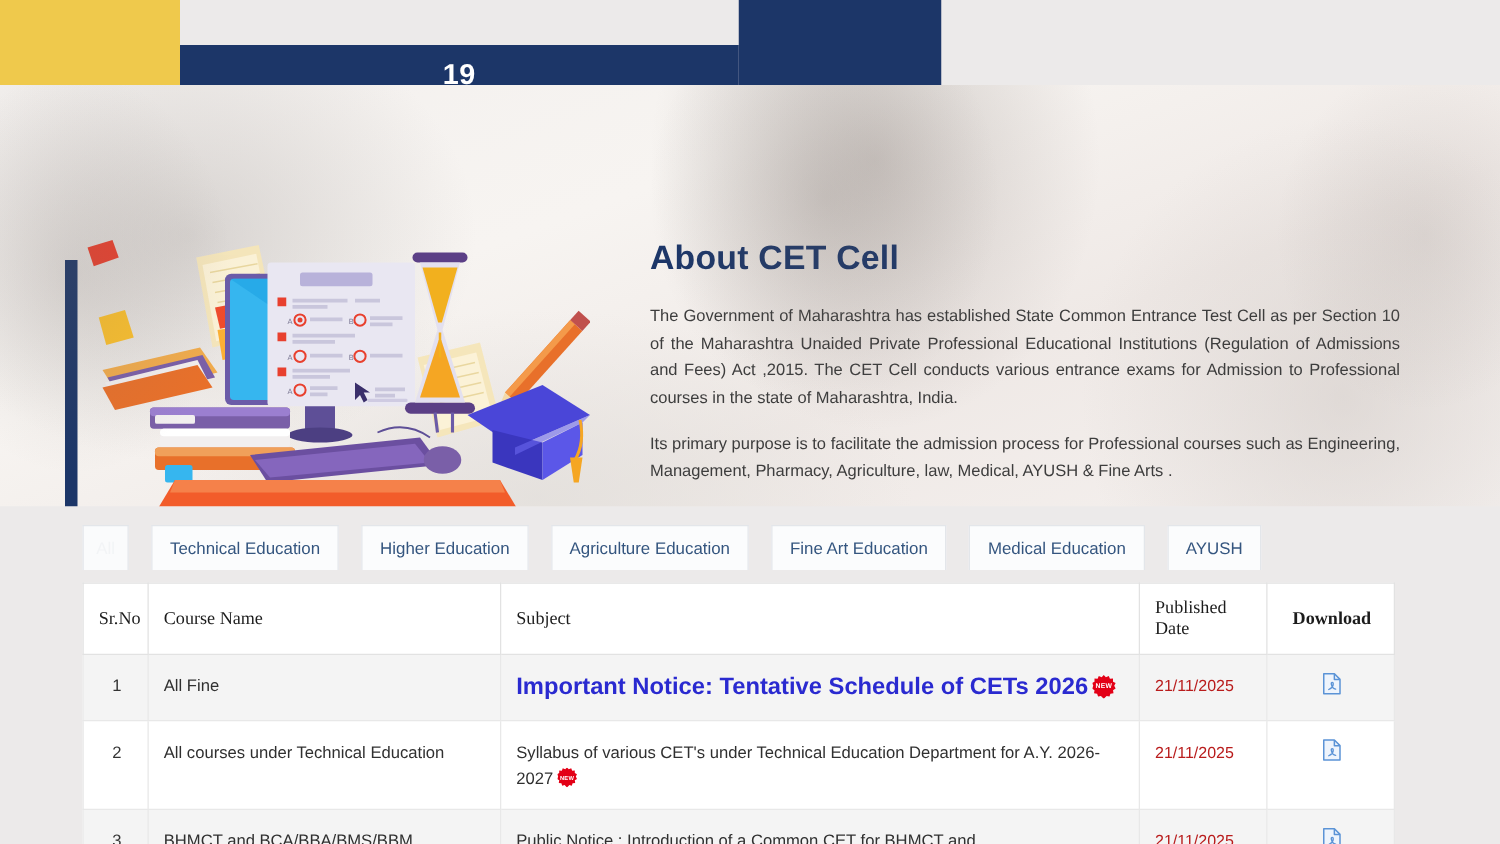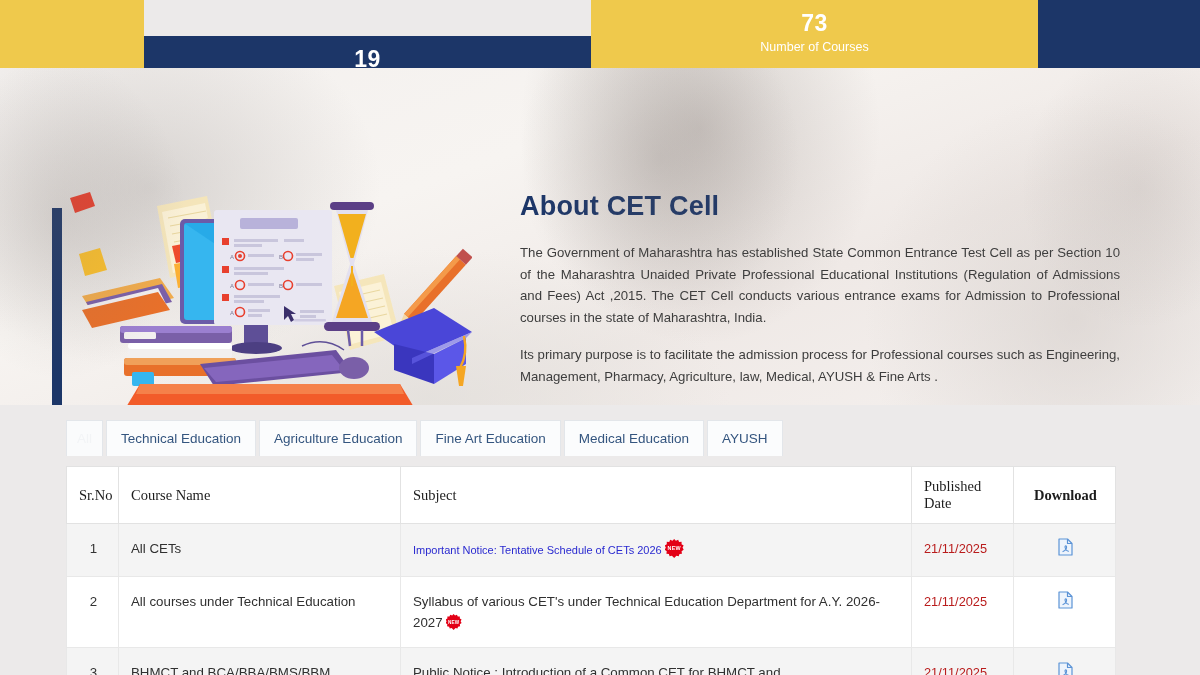--- a/index.html
+++ b/index.html
@@ -76,21 +76,21 @@
   }
   .about-p {
     font-size: 13.2px; color: #3d3d3d; line-height: 21.5px;
     text-align: justify; margin-bottom: 16px;
   }
   .about-p:last-child { margin-bottom: 0; }
 
   
   .tabs-wrap {
     position: absolute; left: 66px; top: 420px;
-    display: flex; gap: 3px;
+    display: flex; gap: 18px;
   }
   .tab {
     height: 36px; display: flex; align-items: center; justify-content: center;
     background: #fbfcfd; border: 1px solid #e3e6ea; border-bottom: none;
     font-size: 13.5px; color: #34557f; padding: 0 14px;
     white-space: nowrap;
   }
   .tab.active { background: #fafbfc; color: #f2f4f6; min-width: 34px; padding: 0 10px; }
 
   
@@ -125,22 +125,23 @@
   .notice-table td.c-date { font-size: 12.8px; color: #b91c1c; }
   .notice-table td.c-dl   { text-align: center; }
 
   .col-srno { width: 52px; }
   .col-name { width: 282px; }
   .col-subj { width: 511px; }
   .col-date { width: 102px; }
   .col-dl   { width: 102px; }
 
   .subject-link {
-    color: #2a2ad0; font-size: 11px; line-height: 24px;
+    color: #2a2ad0; font-size: 19px; line-height: 24px;
     text-decoration: none;
+    font-weight: bold;
   }
   .subject-plain { color: #303030; }
 
   
   .new-badge {
     display: inline-block; position: relative;
     width: 19px; height: 19px; vertical-align: -4px;
     margin-left: 3px;
   }
   .new-badge .burst {
@@ -169,24 +170,20 @@
 <body>
 
 <div class="stats-strip">
   <div class="stat-cell gold spacer-l"></div>
 
   <div class="stat-cell navy c1">
     <div class="stat-value">19</div>
     <div class="stat-label">About of CETs</div>
   </div>
 
-  <div class="stat-cell gold c2">
-    <div class="stat-value">73</div>
-    <div class="stat-label">Number of Courses</div>
-  </div>
 
   <div class="stat-cell navy c3"></div>
 </div>
 
 <div class="about-band">
 
   <div class="frame-v"></div>
 
   <div class="illus">
     <svg width="410" height="242" viewBox="0 0 410 242" xmlns="http://www.w3.org/2000/svg">
@@ -334,20 +331,23 @@
     <p class="about-p">Its primary purpose is to facilitate the admission process for Professional courses such as Engineering, Management, Pharmacy, Agriculture, law, Medical, AYUSH &amp; Fine Arts .</p>
   </div>
 </div>
 
 <div class="tabs-wrap">
   <div class="tab active">
     <span>All</span>
   </div>
   <div class="tab">
     <span>Technical Education</span>
+  </div>
+  <div class="tab">
+    <span>Higher Education</span>
   </div>
   <div class="tab">
     <span>Agriculture Education</span>
   </div>
   <div class="tab">
     <span>Fine Art Education</span>
   </div>
   <div class="tab">
     <span>Medical Education</span>
   </div>
@@ -370,21 +370,21 @@
       <th>Course Name</th>
       <th>Subject</th>
       <th>Published Date</th>
       <th class="c-dl">Download</th>
     </tr>
   </thead>
   <tbody>
 
     <tr class="odd">
       <td class="c-srno">1</td>
-      <td>All CETs</td>
+      <td>All Fine</td>
       <td><a class="subject-link" href="#">Important Notice: Tentative Schedule of CETs 2026</a><span class="new-badge"><span class="burst"></span><span class="burst-txt">NEW</span></span></td>
       <td class="c-date">21/11/2025</td>
       <td class="c-dl">
         <span class="pdf-icon">
           <svg width="15" height="18" viewBox="0 0 15 18" xmlns="http://www.w3.org/2000/svg">
             <path d="M1 1h8.5L14 5.5V17H1z" fill="#eef4fc" stroke="#5b93d6" stroke-width="1.2" stroke-linejoin="round"></path>
             <path d="M9.5 1v4.5H14" fill="none" stroke="#5b93d6" stroke-width="1.2" stroke-linejoin="round"></path>
             <path d="M5 13.6c2.4-1.1 3.6-3.3 3.6-4.6 0-.7-.3-1.1-.8-1.1-.6 0-.9.6-.7 1.6.4 1.8 1.9 3.6 3.4 3.8" fill="none" stroke="#5b93d6" stroke-width="1.1" stroke-linecap="round"></path>
           </svg>
         </span>

